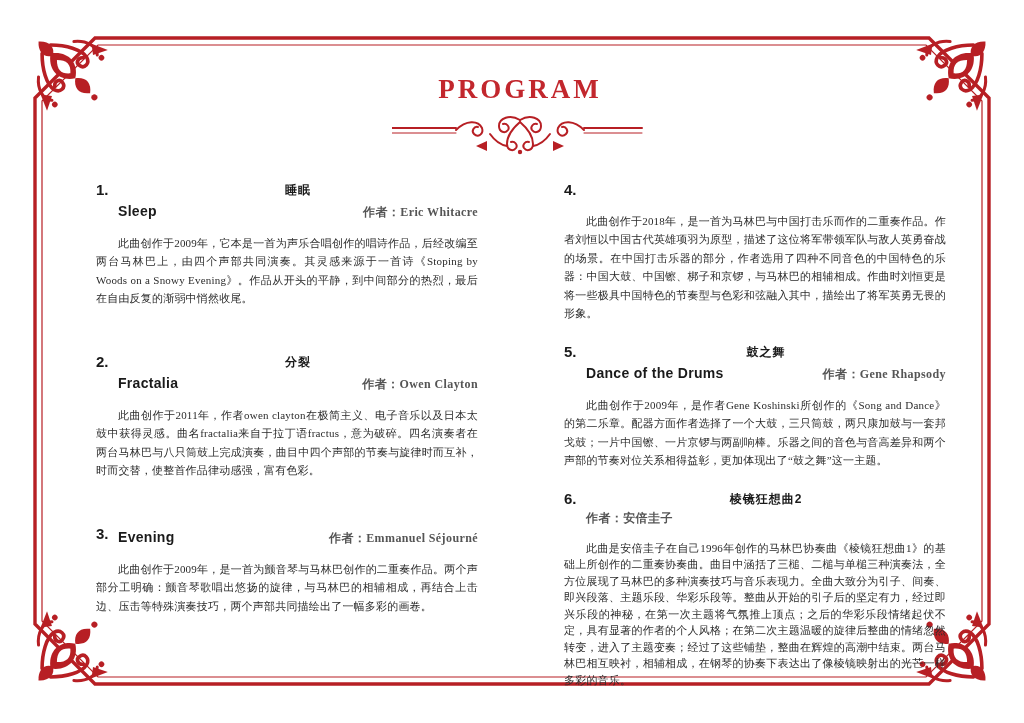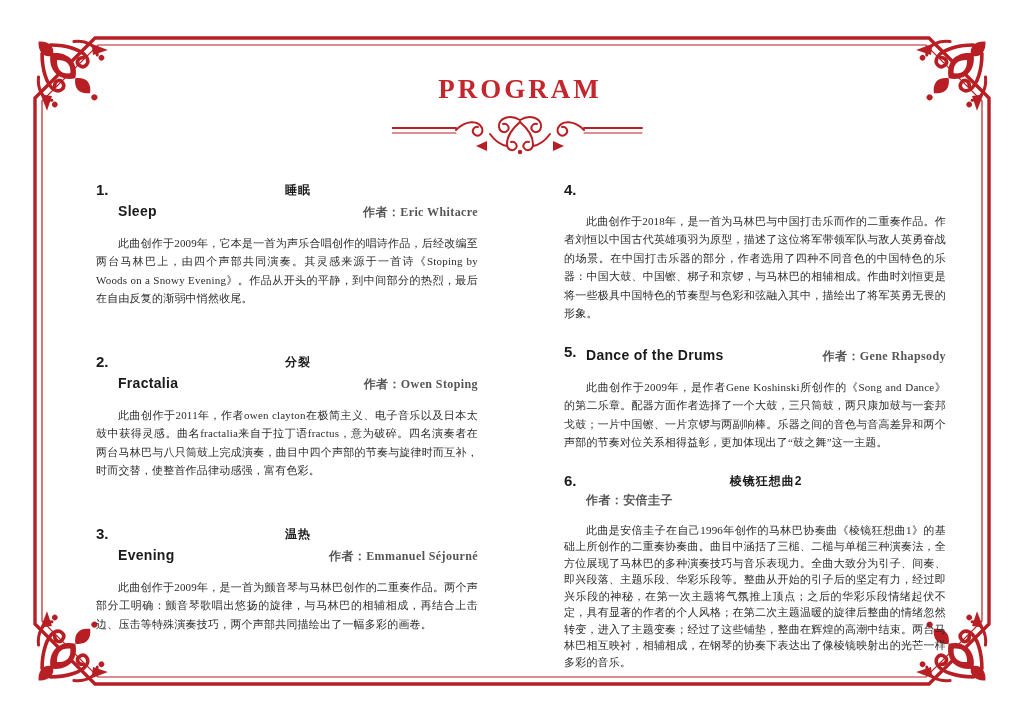--- a/index.html
+++ b/index.html
@@ -141,32 +141,31 @@
         <p class="desc">此曲创作于2009年，它本是一首为声乐合唱创作的唱诗作品，后经改编至两台马林巴上，由四个声部共同演奏。其灵感来源于一首诗《Stoping by Woods on a Snowy Evening》。作品从开头的平静，到中间部分的热烈，最后在自由反复的渐弱中悄然收尾。</p>
       </article>
 
       <article class="item">
         <div class="head">
           <div class="num">2.</div>
           <div class="head-main">
             <div class="title-zh">分裂</div>
             <div class="head-row">
               <span class="title-en">Fractalia</span>
-              <span class="composer"><span>作者：</span><span>Owen Stoping</span></span>
+              <span class="composer"><span>作者：</span><span>Owen Clayton</span></span>
             </div>
           </div>
         </div>
         <p class="desc">此曲创作于2011年，作者owen clayton在极简主义、电子音乐以及日本太鼓中获得灵感。曲名fractalia来自于拉丁语fractus，意为破碎。四名演奏者在两台马林巴与八只筒鼓上完成演奏，曲目中四个声部的节奏与旋律时而互补，时而交替，使整首作品律动感强，富有色彩。</p>
       </article>
 
       <article class="item">
         <div class="head">
           <div class="num">3.</div>
           <div class="head-main">
-            <div class="title-zh">温热</div>
             <div class="head-row">
               <span class="title-en">Evening</span>
               <span class="composer"><span>作者：</span><span>Emmanuel Séjourné</span></span>
             </div>
           </div>
         </div>
         <p class="desc">此曲创作于2009年，是一首为颤音琴与马林巴创作的二重奏作品。两个声部分工明确：颤音琴歌唱出悠扬的旋律，与马林巴的相辅相成，再结合上击边、压击等特殊演奏技巧，两个声部共同描绘出了一幅多彩的画卷。</p>
       </article>
 
     </section>
@@ -179,20 +178,21 @@
           <div class="head-main">
           </div>
         </div>
         <p class="desc">此曲创作于2018年，是一首为马林巴与中国打击乐而作的二重奏作品。作者刘恒以中国古代英雄项羽为原型，描述了这位将军带领军队与敌人英勇奋战的场景。在中国打击乐器的部分，作者选用了四种不同音色的中国特色的乐器：中国大鼓、中国镲、梆子和京锣，与马林巴的相辅相成。作曲时刘恒更是将一些极具中国特色的节奏型与色彩和弦融入其中，描绘出了将军英勇无畏的形象。</p>
       </article>
 
       <article class="item">
         <div class="head">
           <div class="num">5.</div>
           <div class="head-main">
+            <div class="title-zh">鼓之舞</div>
             <div class="head-row">
               <span class="title-en">Dance of the Drums</span>
               <span class="composer"><span>作者：</span><span>Gene Rhapsody</span></span>
             </div>
           </div>
         </div>
         <p class="desc">此曲创作于2009年，是作者Gene Koshinski所创作的《Song and Dance》的第二乐章。配器方面作者选择了一个大鼓，三只筒鼓，两只康加鼓与一套邦戈鼓；一片中国镲、一片京锣与两副响棒。乐器之间的音色与音高差异和两个声部的节奏对位关系相得益彰，更加体现出了“鼓之舞”这一主题。</p>
       </article>
 
       <article class="item">

